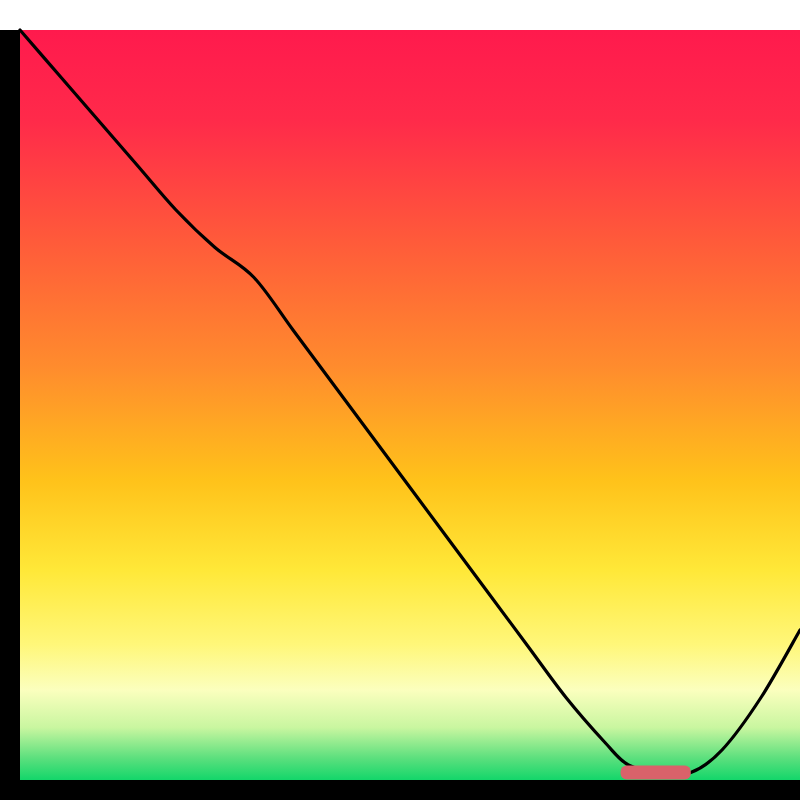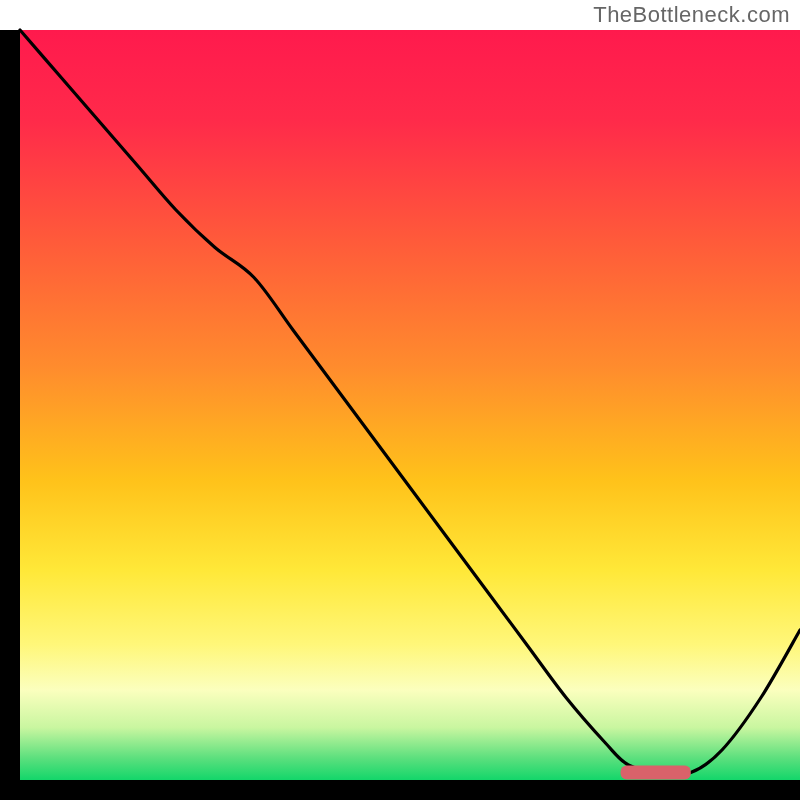--- a/index.html
+++ b/index.html
@@ -27,21 +27,20 @@
   svg.plot {
     position: absolute;
     left: 0;
     top: 0;
   }
 </style>
 </head>
 <body>
 
 <div class="root">
-  <div class="watermark">TheBottleneck.com</div>
 
   <svg class="plot" width="800" height="800" viewBox="0 0 800 800">
     <defs>
       <linearGradient id="bg-grad" x1="0" y1="0" x2="0" y2="1">
 
       <stop offset="0%" stop-color="#ff1a4d"></stop>
           <stop offset="12%" stop-color="#ff2a4a"></stop>
           <stop offset="28.000000000000004%" stop-color="#ff5a3a"></stop>
           <stop offset="45%" stop-color="#ff8c2d"></stop>
           <stop offset="60%" stop-color="#ffc21a"></stop>

